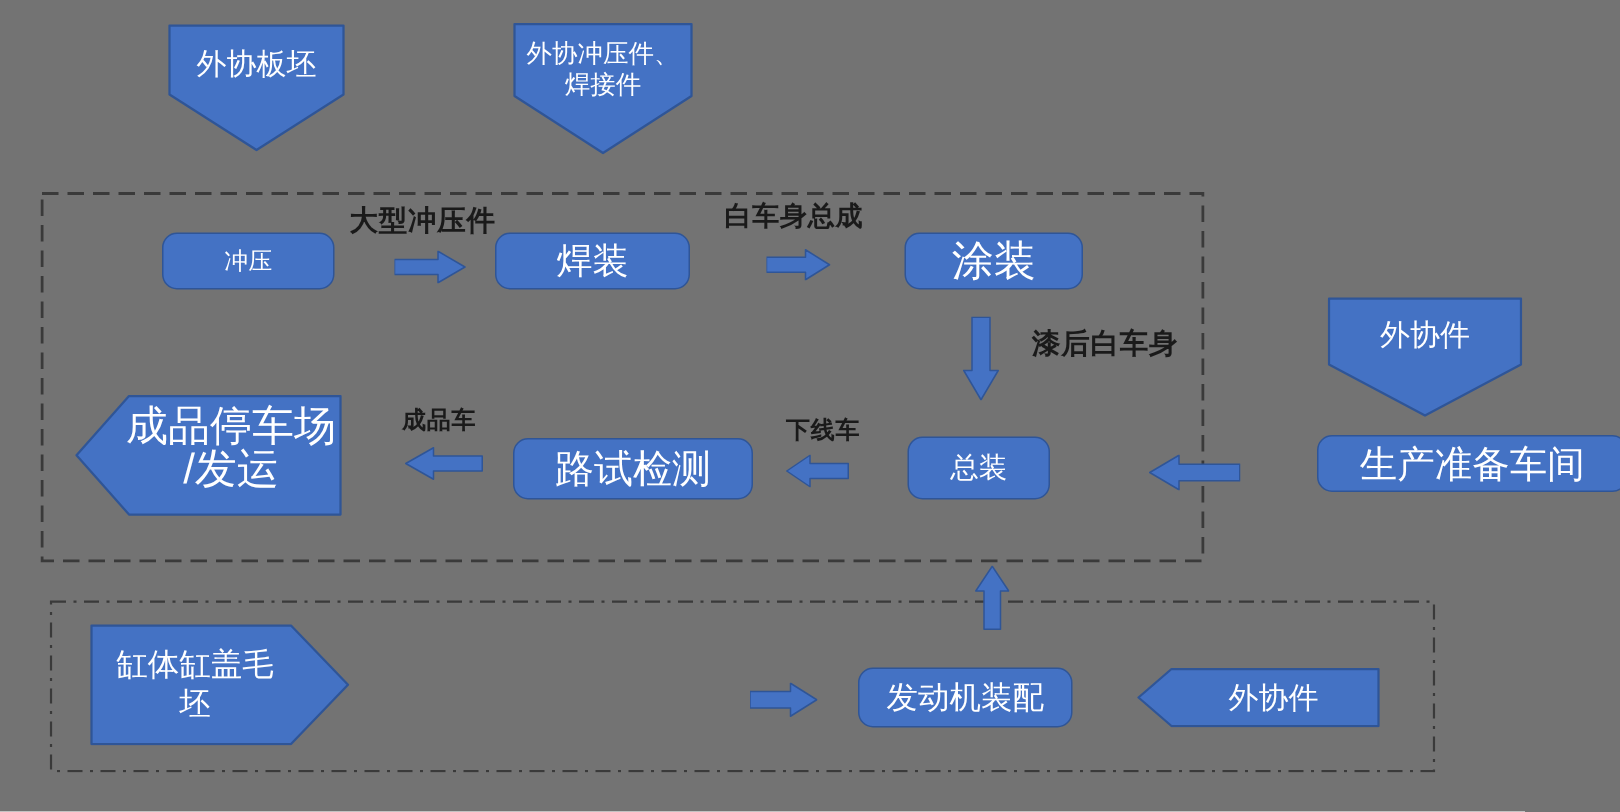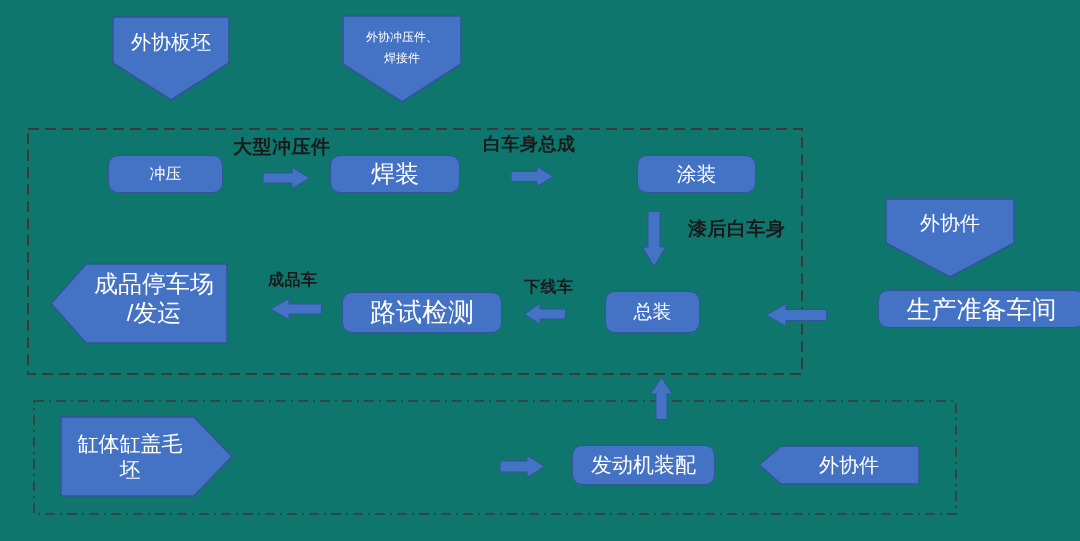--- a/index.html
+++ b/index.html
@@ -1,17 +1,17 @@
 <!DOCTYPE html>
 <html style="--primary: #4472C4; --primary_border: #2F5597; --line: #3a3a3a; --label: #1a1a1a; --text_on_shape: #ffffff;"><head>
 <meta charset="utf-8">
 <style>
   html,body{margin:0;padding:0;background:#ffffff;}
   .canvas{
-    position:relative;width:1080px;height:541px;background:#0f766e;overflow:hidden;
+    position:relative;width:1080px;height:541px;background:#737373;overflow:hidden;
     font-family:"Liberation Sans","DejaVu Sans",sans-serif;
   }
   .abs{position:absolute;}
   svg{display:block;}
   
   .region-svg rect{fill:none;stroke:var(--line,#3a3a3a);}
   
   .shape svg polygon{fill:var(--primary,#4472C4);stroke:var(--primary_border,#2F5597);stroke-width:1.5;stroke-linejoin:round;}
   .arrow svg polygon{fill:var(--primary,#4472C4);stroke:var(--primary_border,#2F5597);stroke-width:1;stroke-linejoin:round;}
   .proc{
@@ -52,21 +52,21 @@
     <svg width="118" height="85" viewBox="0 0 118 85">
         <polygon points="1,1 117,1 117,47 59,84 1,47"></polygon>
       </svg>
     <div class="lbl" style="height:52px;font-size:20px;">外协板坯</div>
   </div>
 
   <div class="shape" style="left:342px;top:15px;width:120px;height:88px;">
     <svg width="120" height="88" viewBox="0 0 120 88">
         <polygon points="1,1 119,1 119,49 60,87 1,49"></polygon>
       </svg>
-    <div class="lbl" style="height:66px;font-size:12px;line-height:21px;">
+    <div class="lbl" style="height:66px;font-size:17px;line-height:21px;font-family:Liberation Mono, monospace;">
       <span>外协冲压件、</span>
       <span>焊接件</span>
     </div>
   </div>
 
   <div class="shape" style="left:885px;top:198px;width:130px;height:80px;">
     <svg width="130" height="80" viewBox="0 0 130 80">
         <polygon points="1,1 129,1 129,45 65,79 1,45"></polygon>
       </svg>
     <div class="lbl" style="height:50px;font-size:20px;">外协件</div>
@@ -89,36 +89,36 @@
   </div>
 
   <div class="flow-label" style="left:483px;top:132px;">白车身总成</div>
 
   <div class="abs arrow" style="left:511px;top:166px;">
     <svg width="43" height="21" viewBox="0 0 43 21">
         <polygon points="0,5.5 26,5.5 26,0.5 42,10.5 26,20.5 26,15.5 0,15.5"></polygon>
       </svg>
   </div>
 
-  <div class="proc" style="left:603px;top:155px;width:119px;height:38px;font-size:20px;margin-left:34px;">
+  <div class="proc" style="left:603px;top:155px;width:119px;height:38px;font-size:28px;">
     <span>涂装</span>
   </div>
 
   <div class="abs arrow" style="left:642px;top:211px;">
     <svg width="24" height="56" viewBox="0 0 24 56">
         <polygon points="6,0.5 18,0.5 18,36 23.5,36 12,55.5 0.5,36 6,36"></polygon>
       </svg>
   </div>
   <div class="flow-label" style="left:688px;top:216px;font-size:19px;">漆后白车身</div>
 
   <div class="shape" style="left:50px;top:263px;width:178px;height:81px;">
     <svg width="178" height="81" viewBox="0 0 178 81">
         <polygon points="36,1 177,1 177,80 36,80 1,40.5"></polygon>
       </svg>
-    <div class="lbl" style="left:30px;width:148px;height:69px;font-size:24px;line-height:29px;">
+    <div class="lbl" style="left:30px;width:148px;height:69px;font-size:28px;line-height:29px;">
       <span>成品停车场</span>
       <span>/发运</span>
     </div>
   </div>
 
   <div class="flow-label" style="left:268px;top:270px;font-size:16px;">成品车</div>
 
   <div class="abs arrow" style="left:270px;top:298px;">
     <svg width="52" height="22" viewBox="0 0 52 22">
         <polygon points="51.5,6 19,6 19,0.5 0.5,11 19,21.5 19,16 51.5,16"></polygon>

